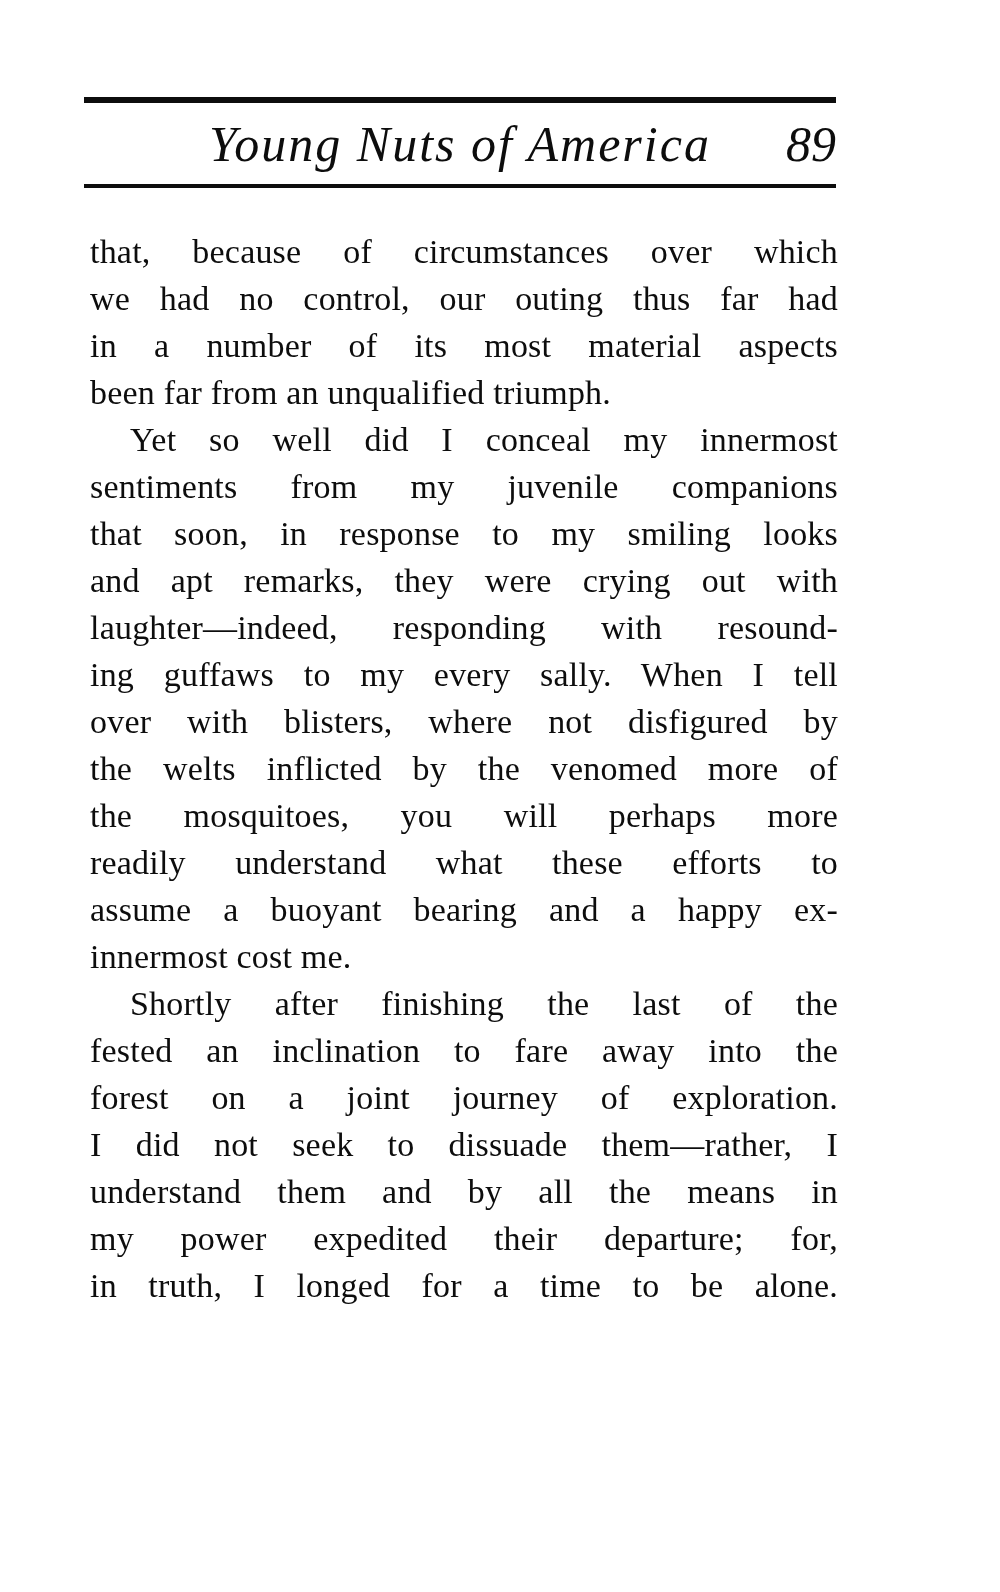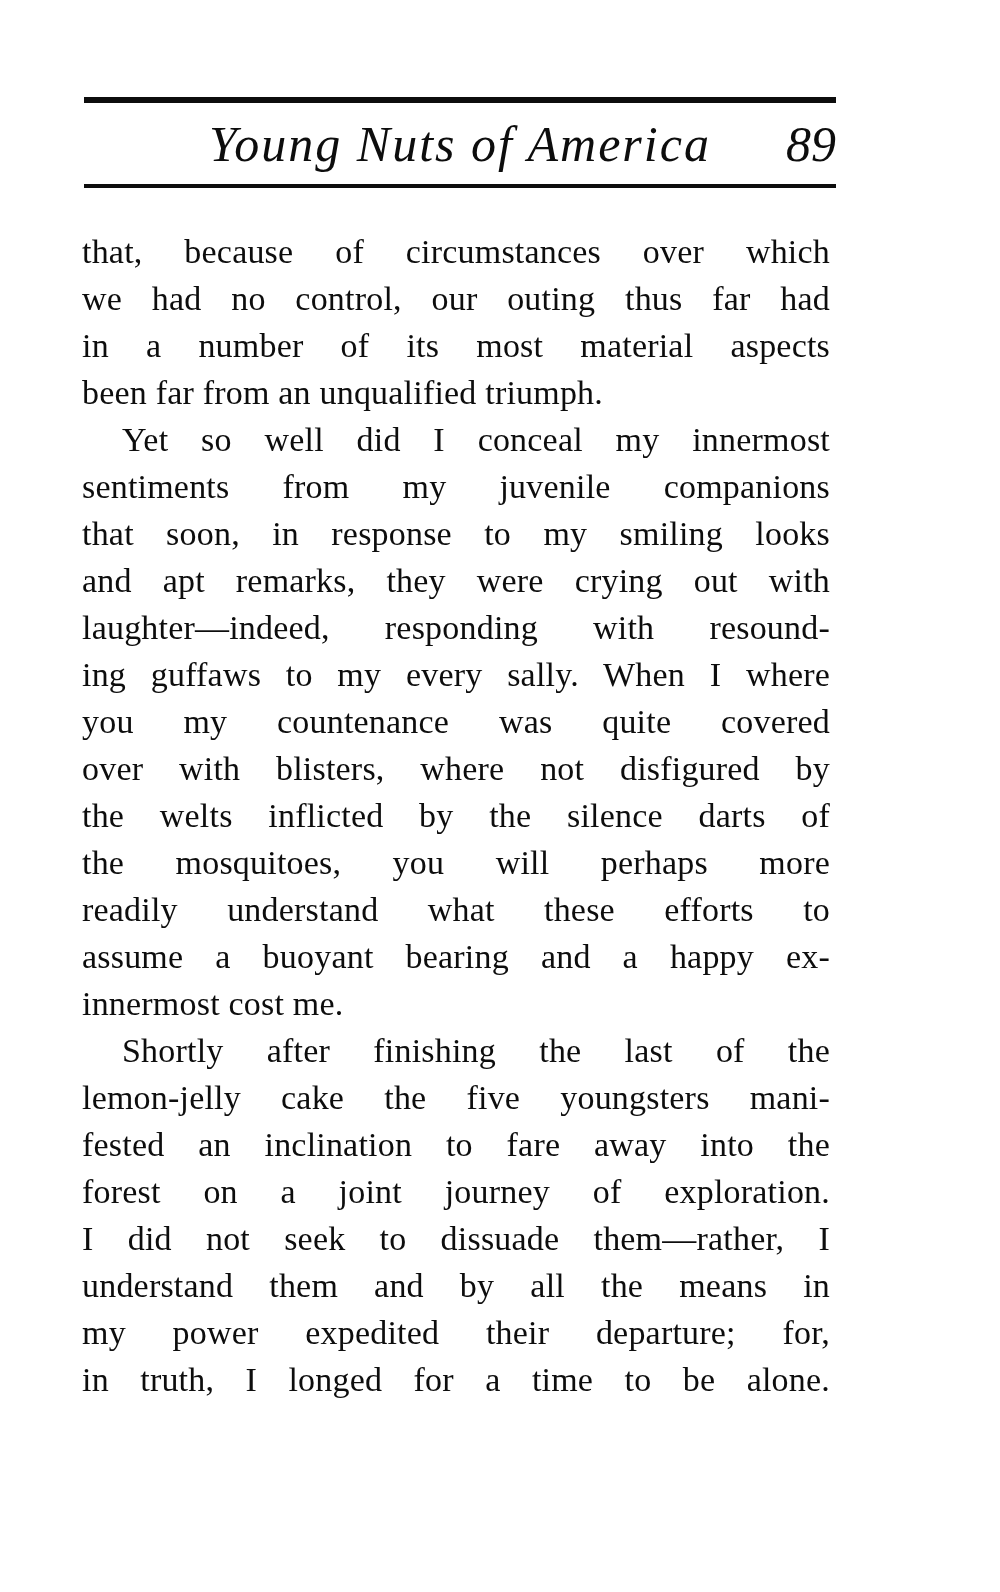--- a/index.html
+++ b/index.html
@@ -46,21 +46,21 @@
     text-align: center;
     letter-spacing: 2px;
   }
   .header-pagenum {
     position: absolute;
     right: 0;
     top: 0;
   }
   .body-text {
     position: absolute;
-    left: 82px;
+    left: 90px;
     top: 228px;
     width: 748px;
     font-size: 34px;
     line-height: 47px;
     letter-spacing: 0.2px;
   }
   .para { margin: 0; }
   .text-line {
     text-align: justify;
     text-align-last: justify;
@@ -92,32 +92,30 @@
         <div class="text-line">we had no control, our outing thus far had</div>
         <div class="text-line">in a number of its most material aspects</div>
         <div class="text-line no-stretch">been far from an unqualified triumph.</div>
       </div>
       <div class="para">
         <div class="text-line indent">Yet so well did I conceal my innermost</div>
         <div class="text-line">sentiments from my juvenile companions</div>
         <div class="text-line">that soon, in response to my smiling looks</div>
         <div class="text-line">and apt remarks, they were crying out with</div>
         <div class="text-line">laughter—indeed, responding with resound-</div>
-        <div class="text-line">ing guffaws to my every sally. When I where</div>
-        <div class="text-line">you my countenance was quite covered</div>
+        <div class="text-line">ing guffaws to my every sally. When I tell</div>
         <div class="text-line">over with blisters, where not disfigured by</div>
-        <div class="text-line">the welts inflicted by the silence darts of</div>
+        <div class="text-line">the welts inflicted by the venomed more of</div>
         <div class="text-line">the mosquitoes, you will perhaps more</div>
         <div class="text-line">readily understand what these efforts to</div>
         <div class="text-line">assume a buoyant bearing and a happy ex-</div>
         <div class="text-line no-stretch">innermost cost me.</div>
       </div>
       <div class="para">
         <div class="text-line indent">Shortly after finishing the last of the</div>
-        <div class="text-line">lemon-jelly cake the five youngsters mani-</div>
         <div class="text-line">fested an inclination to fare away into the</div>
         <div class="text-line">forest on a joint journey of exploration.</div>
         <div class="text-line">I did not seek to dissuade them—rather, I</div>
         <div class="text-line">understand them and by all the means in</div>
         <div class="text-line">my power expedited their departure; for,</div>
         <div class="text-line">in truth, I longed for a time to be alone.</div>
       </div>
     </main>
 
 </div>

